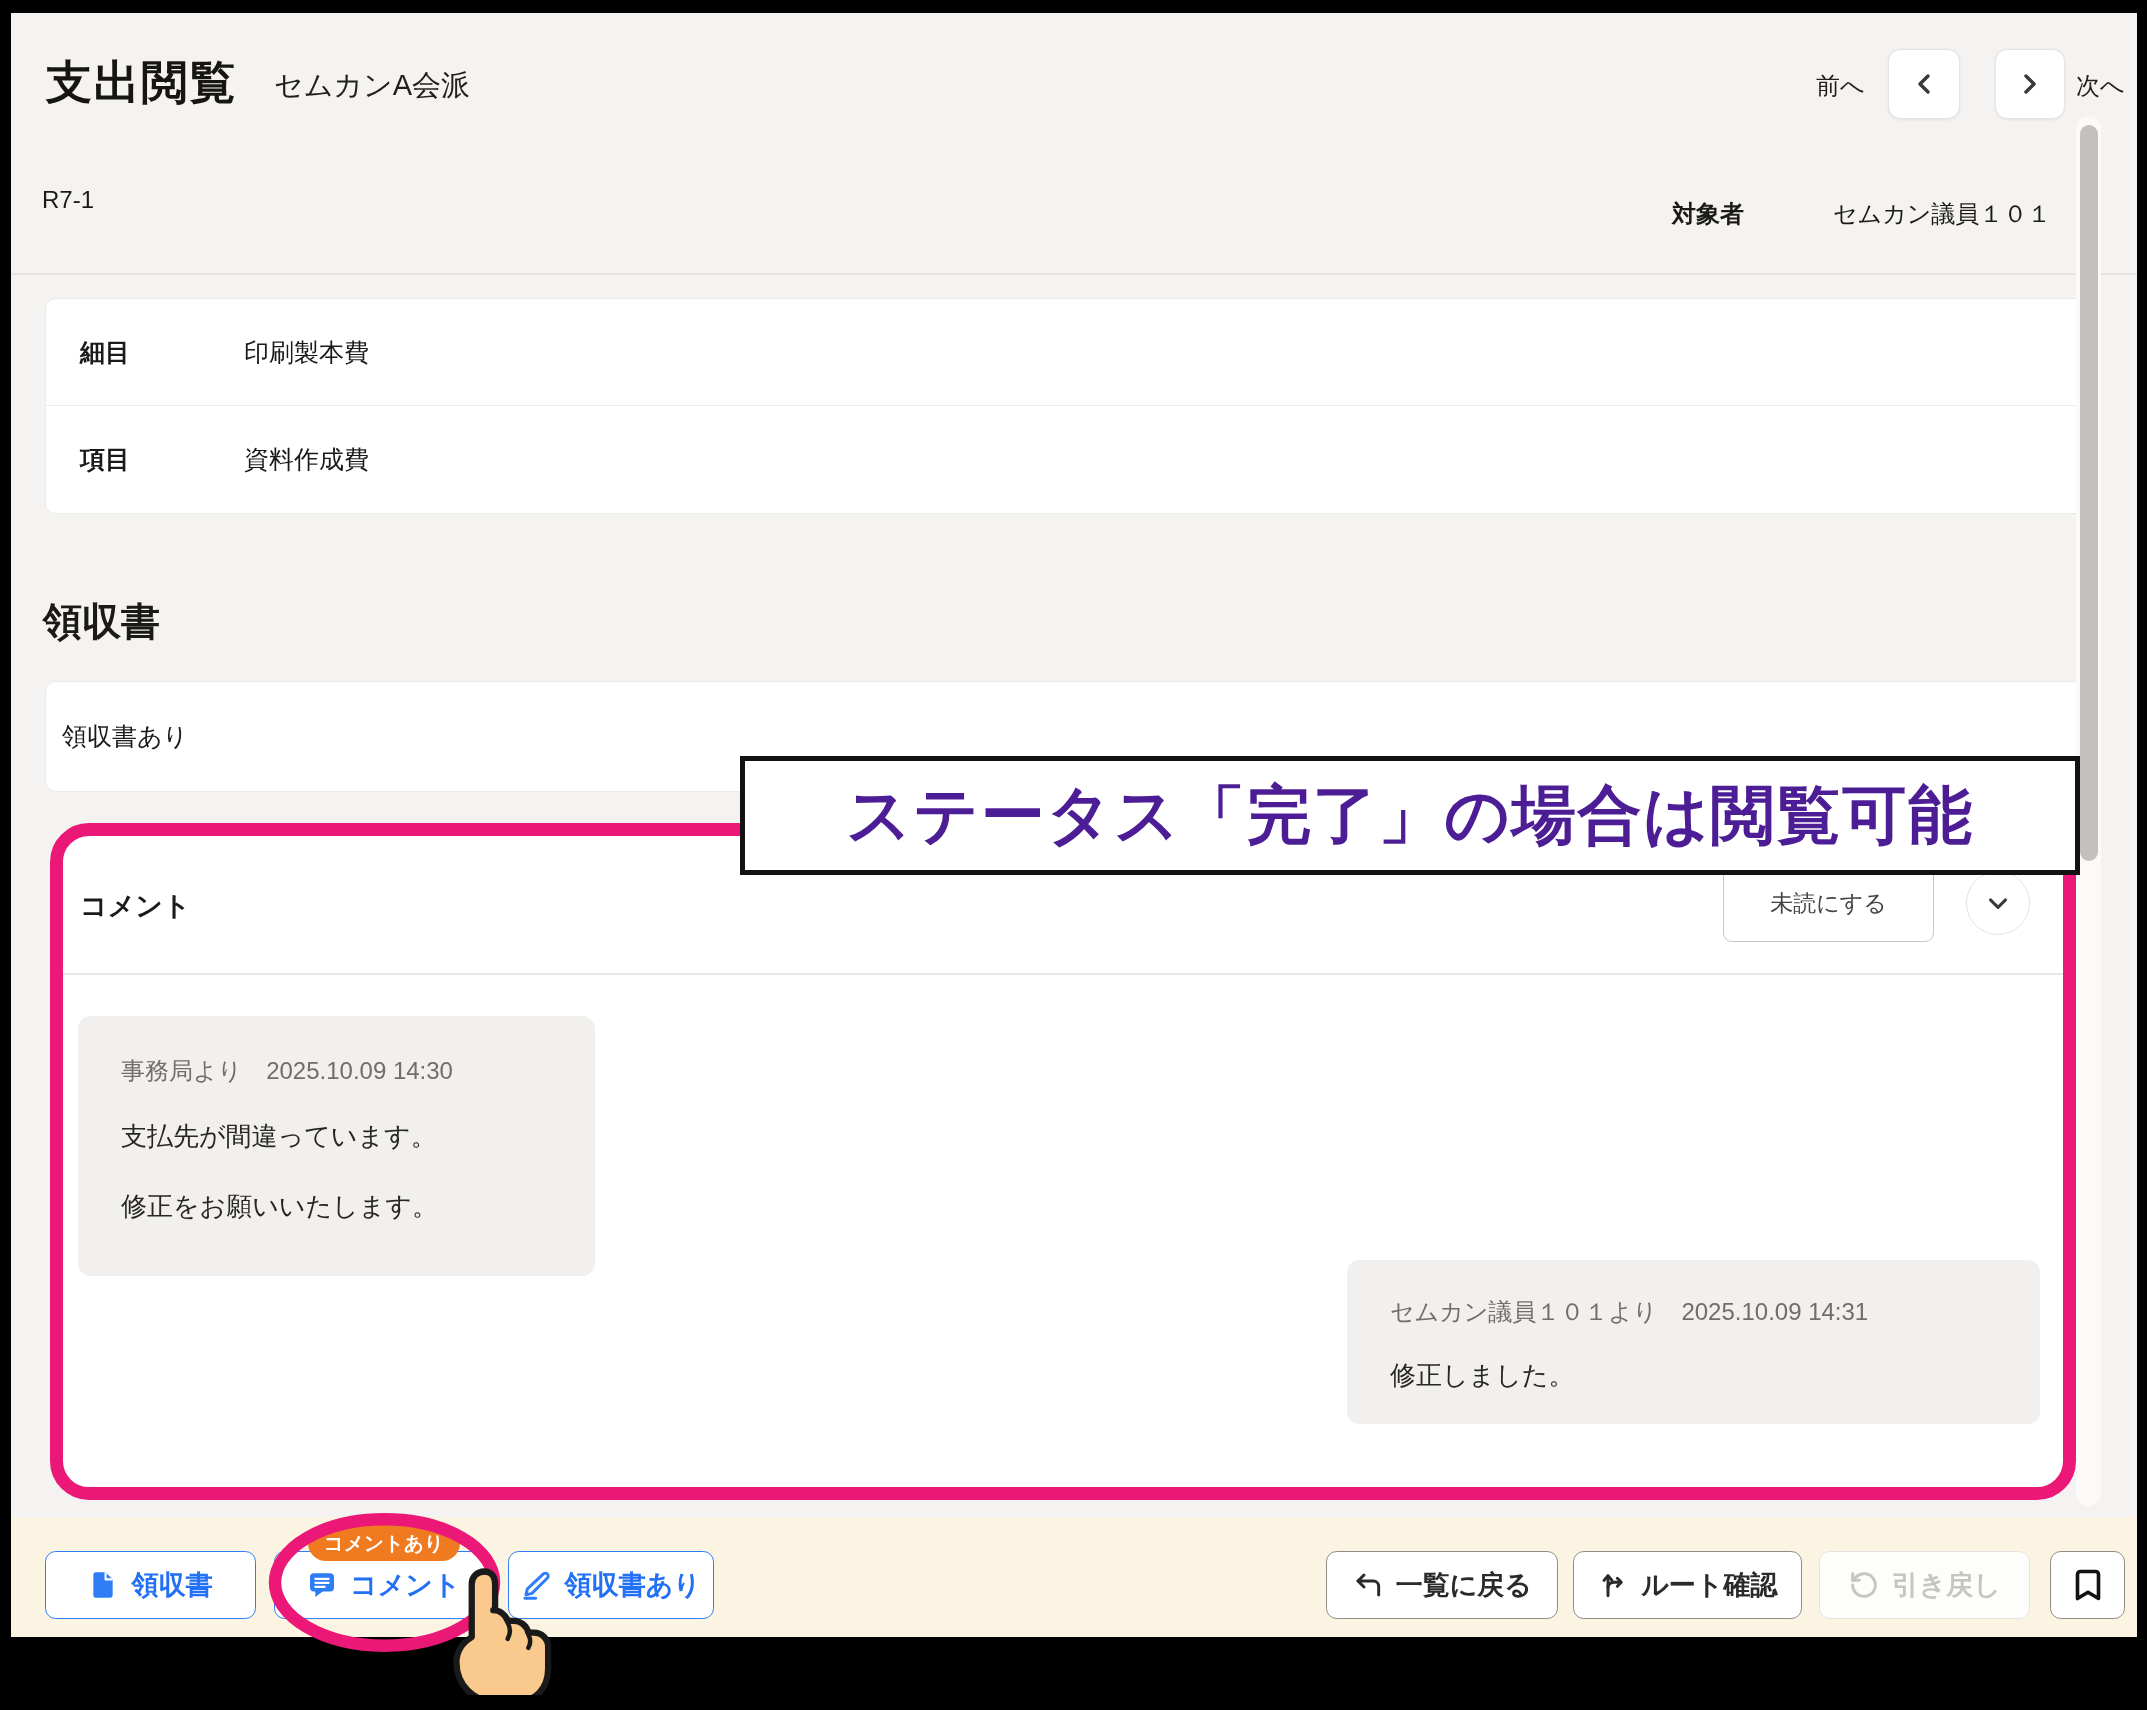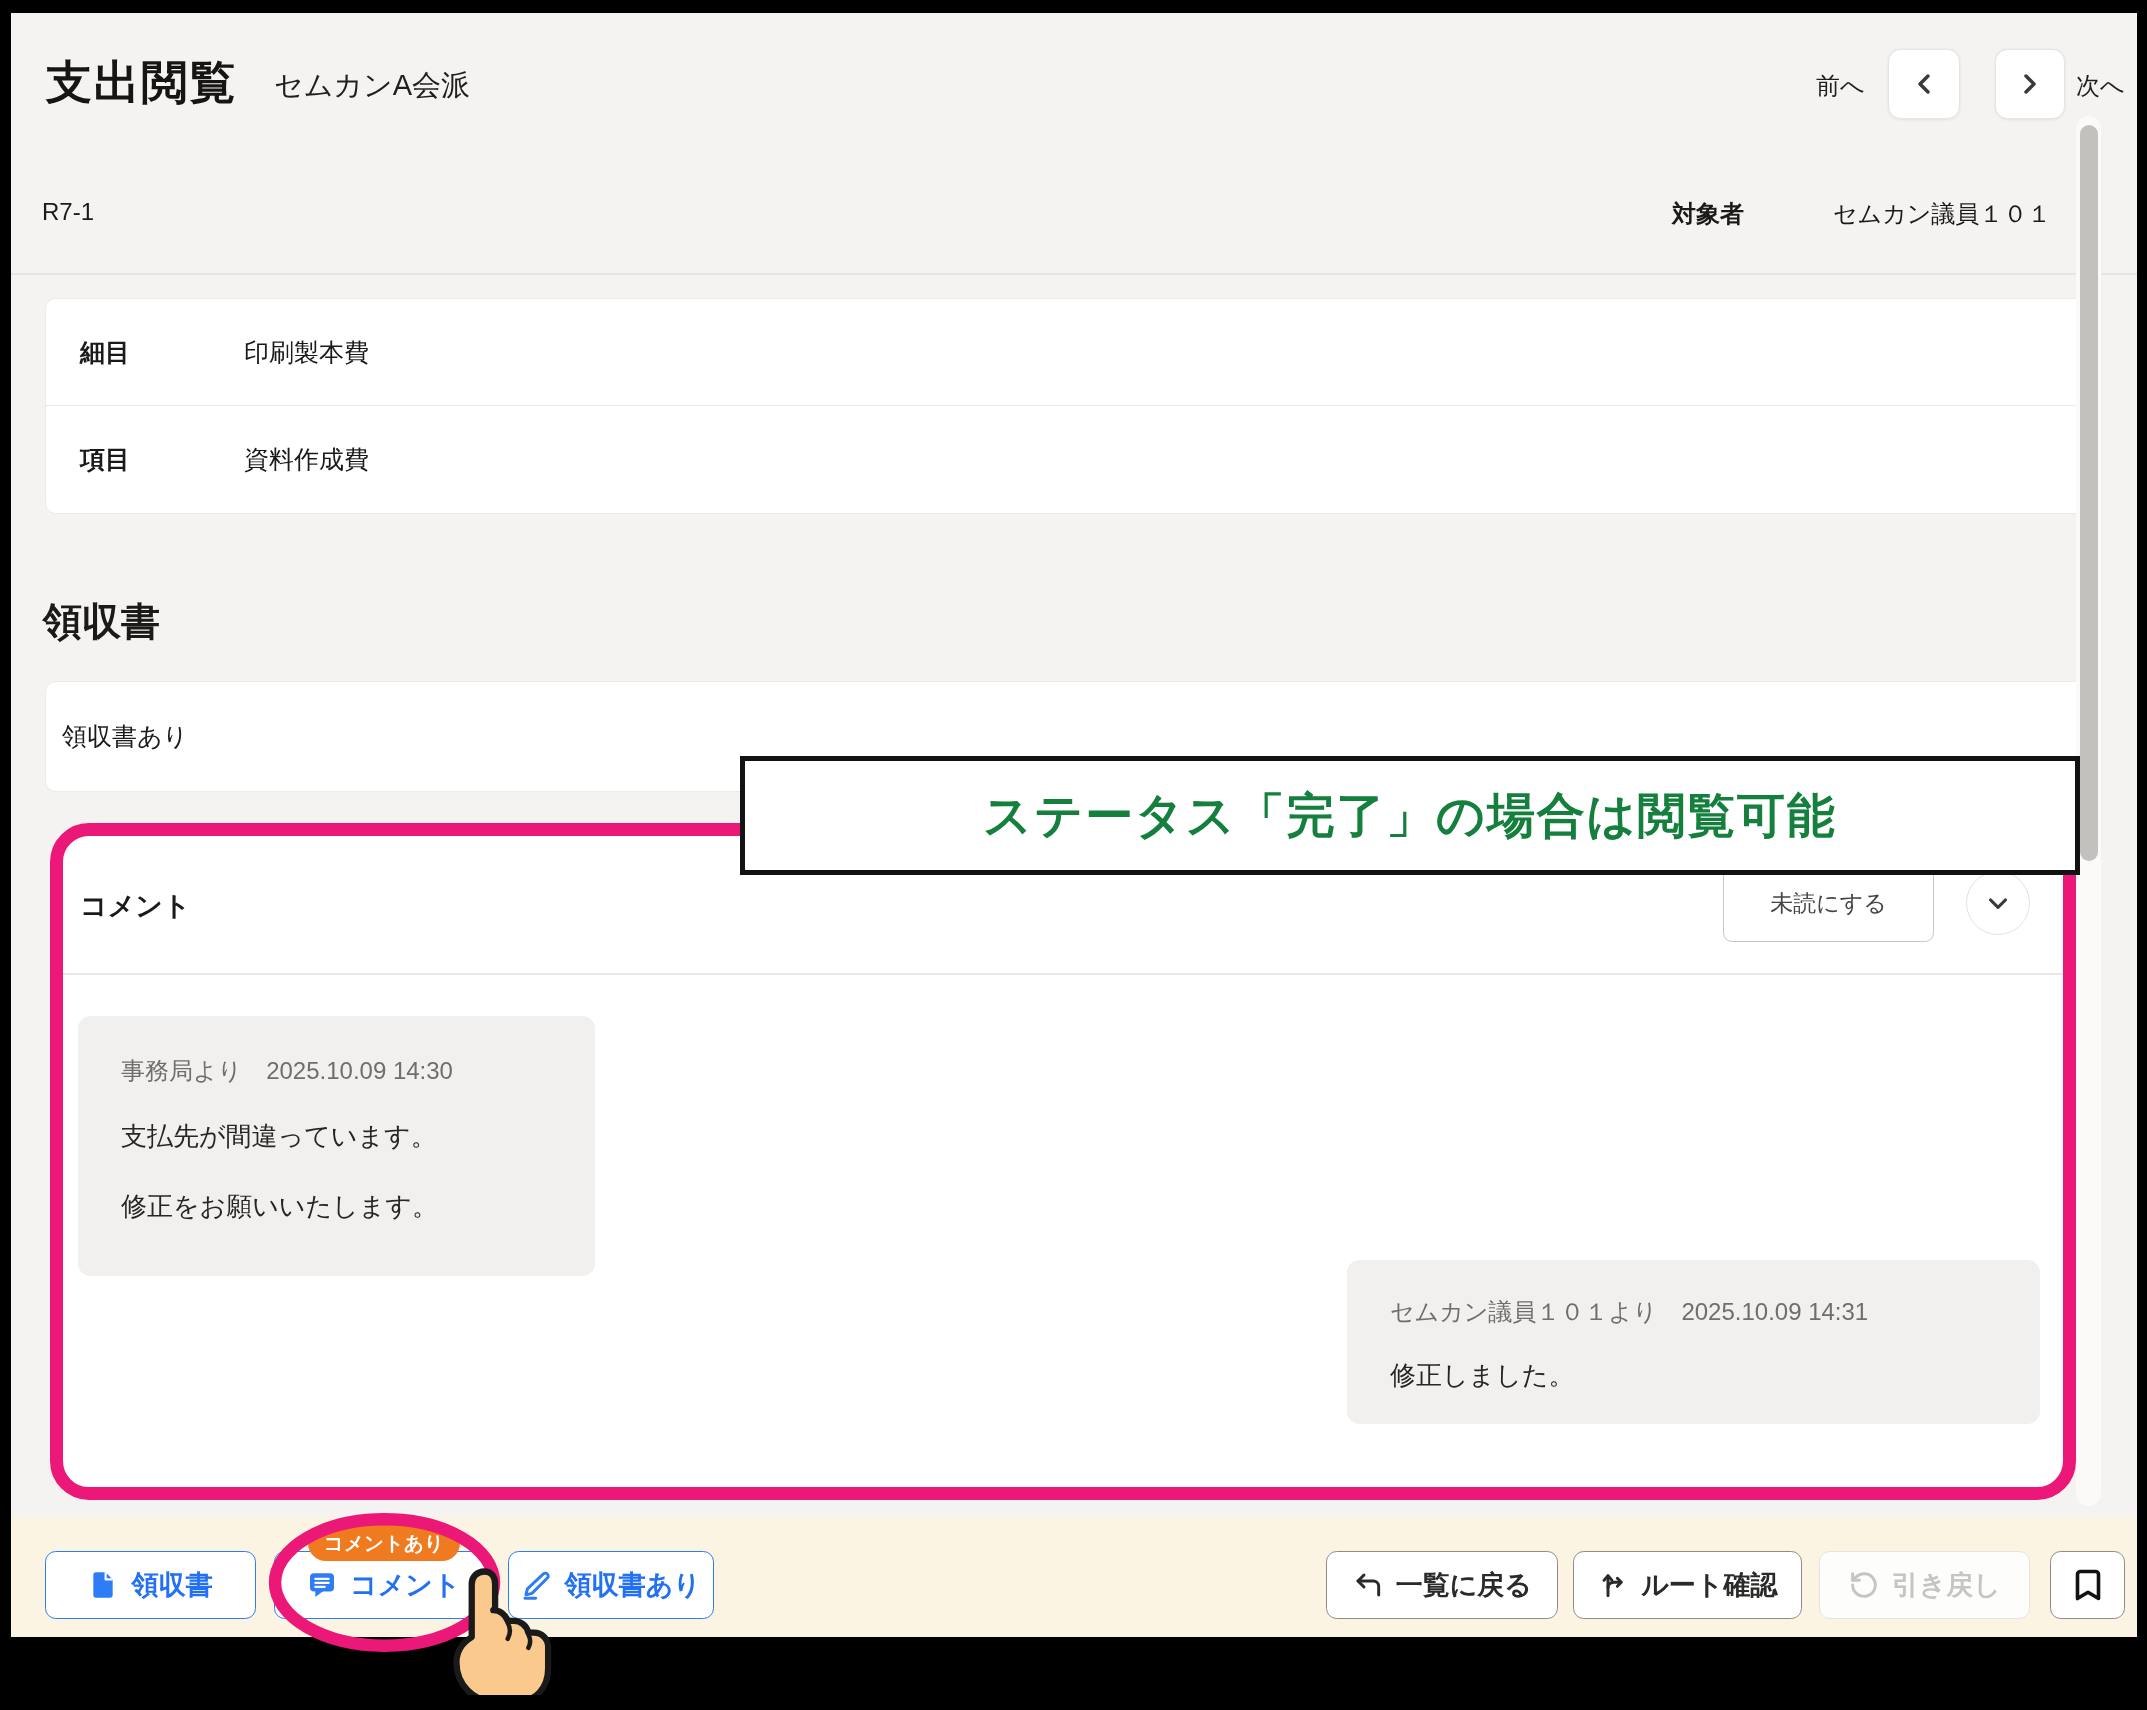--- a/index.html
+++ b/index.html
@@ -6,21 +6,21 @@
   #page{position:relative;width:2148px;height:1695px;background:#000;overflow:hidden;
         font-family:"Liberation Sans","DejaVu Sans",sans-serif;color:#1b1a18;}
   .abs{position:absolute;}
   #screen{left:10.7px;top:13.4px;width:2126px;height:1624px;background:#f4f3f1;}
   
   #page-title{left:46px;top:52px;font-size:46px;font-weight:800;letter-spacing:1.8px;color:#161514;}
   #page-org{left:274px;top:66px;font-size:29px;color:#201f1d;}
   .nav-label{top:70px;font-size:24px;color:#201f1d;}
   .nav-btn{top:49px;width:70px;height:68px;background:#fff;border:0.9px solid #e6e4e0;border-radius:12.5px;
            box-shadow:0 0.9px 2.7px rgba(0,0,0,.07);display:flex;align-items:center;justify-content:center;cursor:pointer;}
-  #meta-period{left:42px;top:198px;font-size:24px;}
+  #meta-period{left:42px;top:186px;font-size:24px;}
   #target-label{left:1672px;top:198px;font-size:24px;font-weight:800;}
   #target-value{left:1833px;top:198px;font-size:24px;}
   #header-divider{left:10.7px;top:273px;width:2126px;height:1.8px;background:#e7e5e2;}
   
   #card-detail{left:45px;top:298px;width:2044px;height:214px;background:#fff;border:0.9px solid #eceae7;border-radius:10.7px;}
   .detail-row{position:relative;height:106px;display:flex;align-items:center;}
   .detail-row + .detail-row{border-top:0.9px solid #edebe8;}
   .detail-label{margin-left:34px;width:164px;font-size:25px;font-weight:800;}
   .detail-value{font-size:25px;}
   
@@ -39,21 +39,21 @@
                 border-radius:50%;display:flex;align-items:center;justify-content:center;cursor:pointer;box-sizing:border-box;}
   #comment-divider{left:63px;top:973px;width:2000px;height:1.8px;background:#eae8e5;}
   .bubble{background:#f1f0ee;border-radius:12.5px;}
   #bubble-1{left:78px;top:1016px;width:517px;height:260px;}
   #bubble-2{left:1347px;top:1260px;width:693px;height:164px;}
   .bubble-meta{position:absolute;left:43px;font-size:24px;color:#706e6b;white-space:nowrap;}
   .bubble-line{position:absolute;left:43px;font-size:26px;color:#272624;white-space:nowrap;}
   
   #annotation-box{left:740px;top:756px;width:1330px;height:109px;background:#fff;border:5.3px solid #121212;
                   box-sizing:content-box;display:flex;align-items:center;justify-content:center;z-index:6;}
-  #annotation-text{font-size:48px;font-weight:800;color:#15803d;letter-spacing:1.8px;white-space:nowrap;}
+  #annotation-text{font-size:64px;font-weight:800;color:#4c1d95;letter-spacing:1.8px;white-space:nowrap;}
   
   #scroll-track{left:2076px;top:116px;width:25px;height:1390px;background:#fbfaf9;border-radius:12.5px;}
   #scroll-thumb{left:2080px;top:125px;width:18px;height:736px;background:#c3c1be;border-radius:9px;}
   
   #footer-bar{left:10.7px;top:1517px;width:2126px;height:120px;background:#fcf4e2;}
   .f-btn{top:1551px;height:68px;background:#fff;border-radius:10.7px;display:flex;align-items:center;
          justify-content:center;gap:11.6px;font-size:27px;font-weight:700;cursor:pointer;box-sizing:border-box;z-index:3;}
   .f-blue{border:1.8px solid #2E7CF6;color:#2270F3;}
   .f-gray{border:1.8px solid #8e8c86;color:#2b2a28;}
   .f-disabled{border:1.8px solid #e6e4e0;color:#c7c5c1;background:#fdfdfc;cursor:default;}

